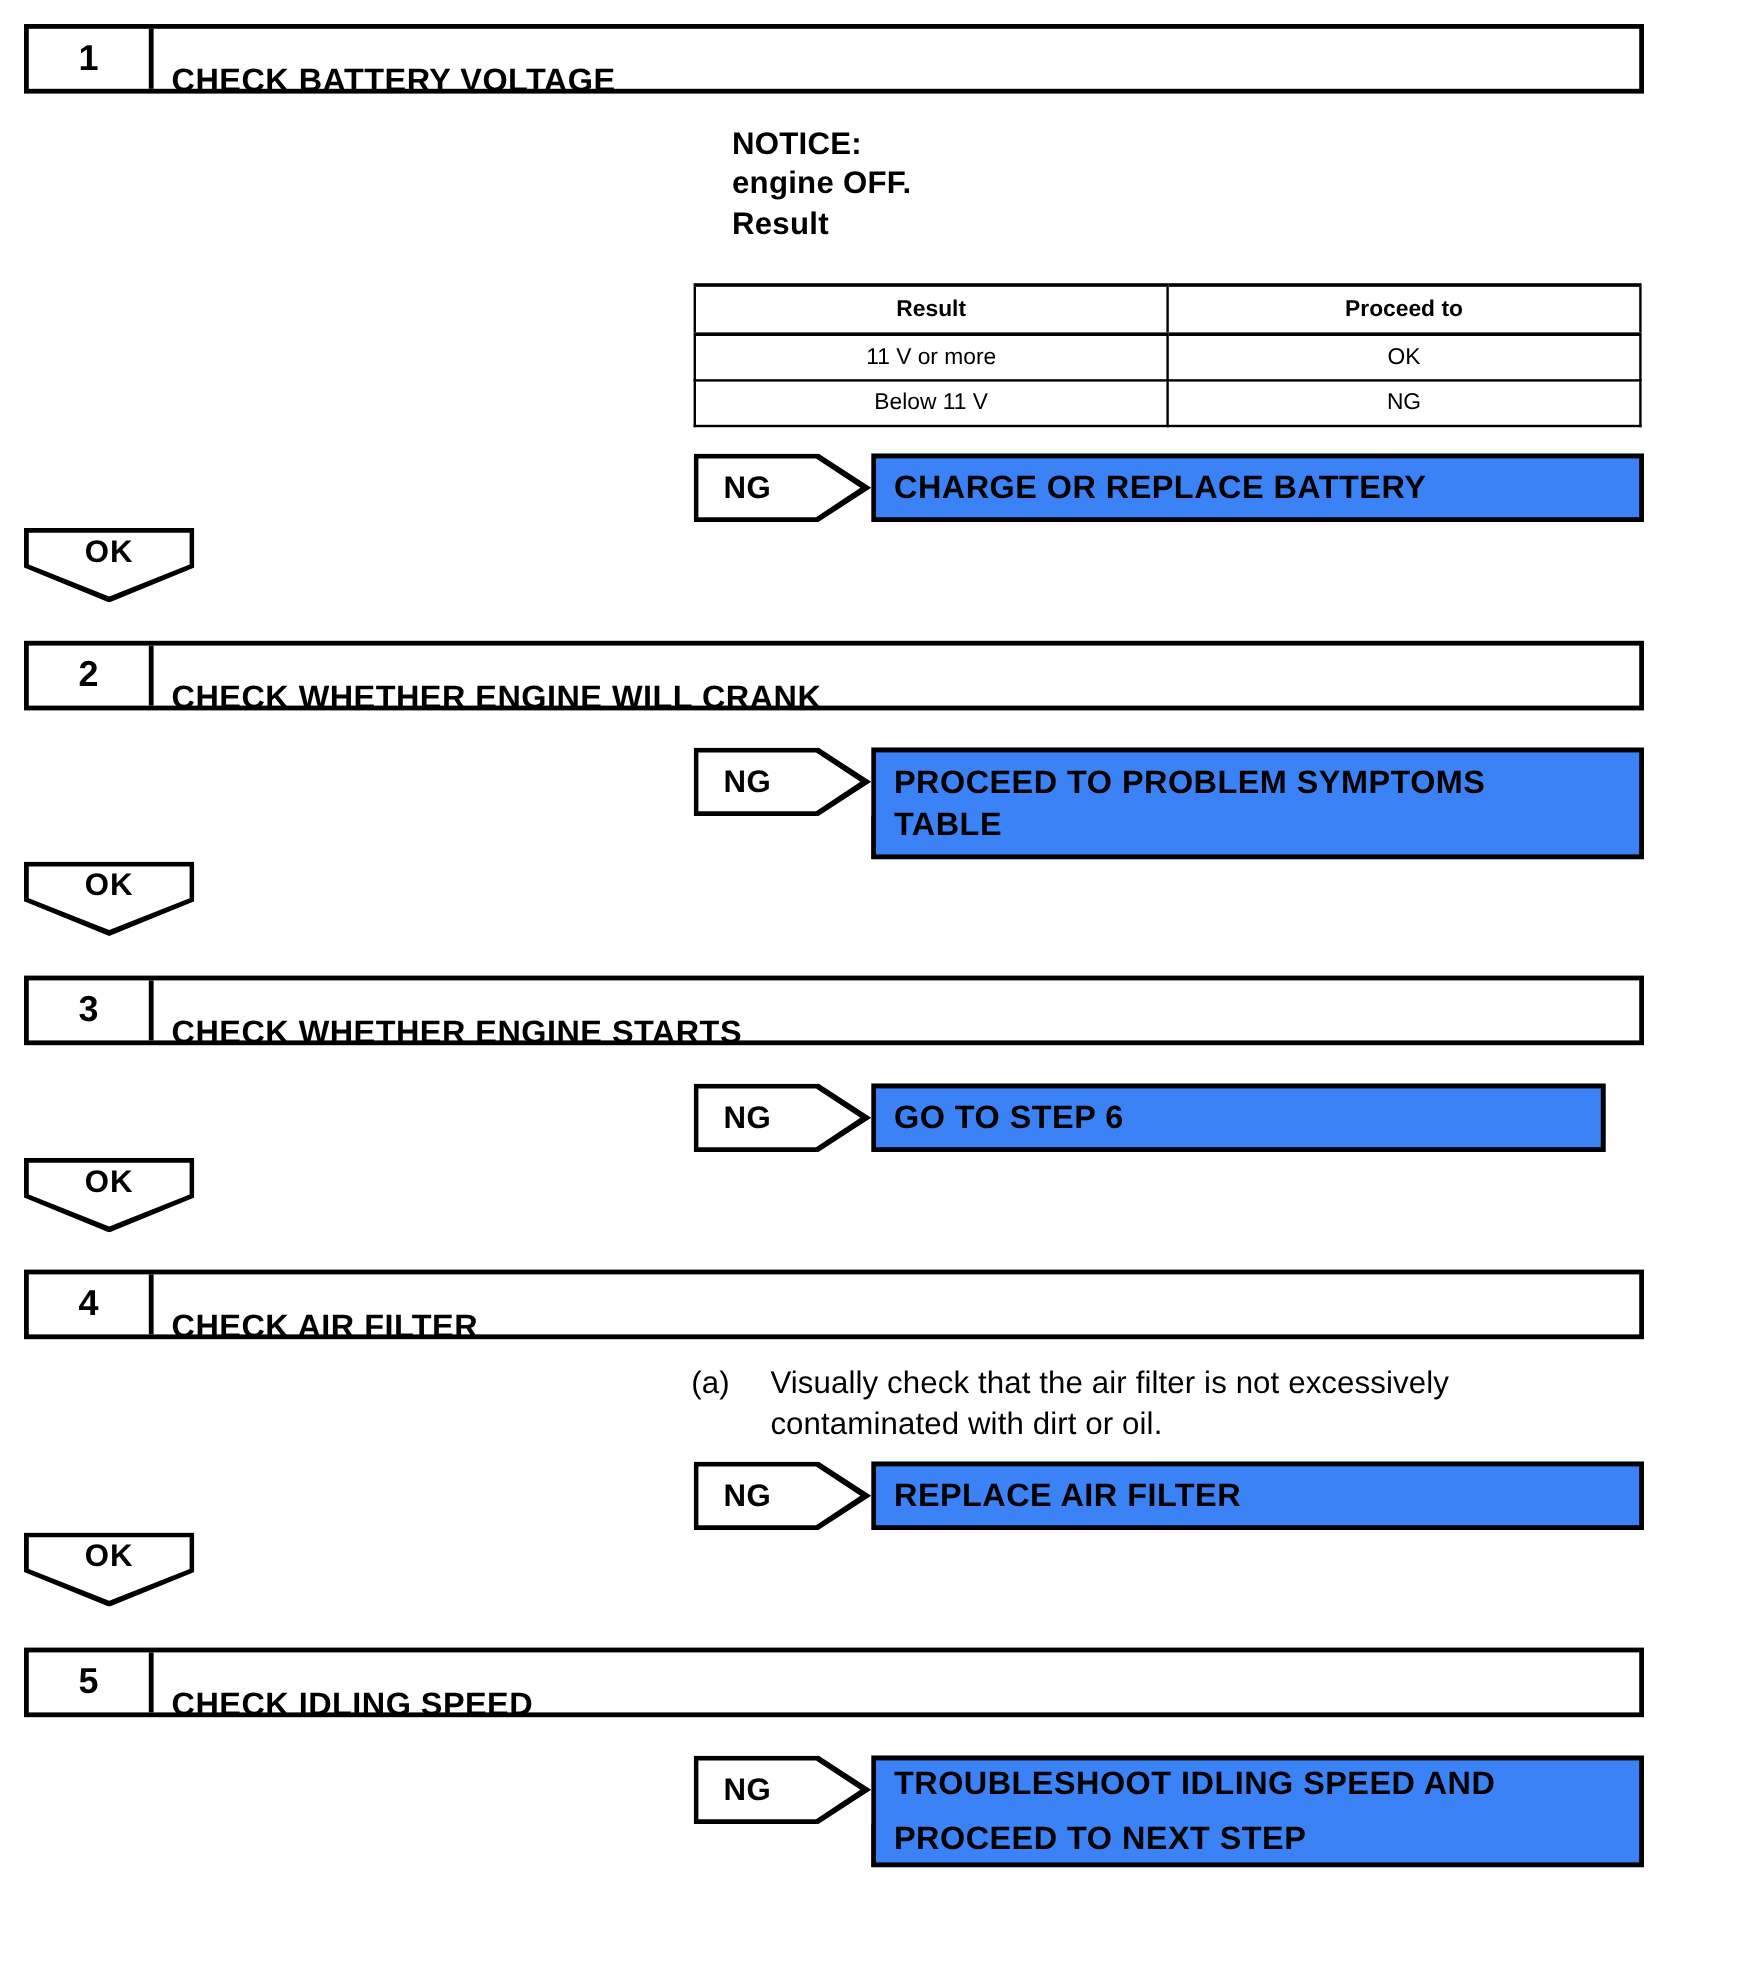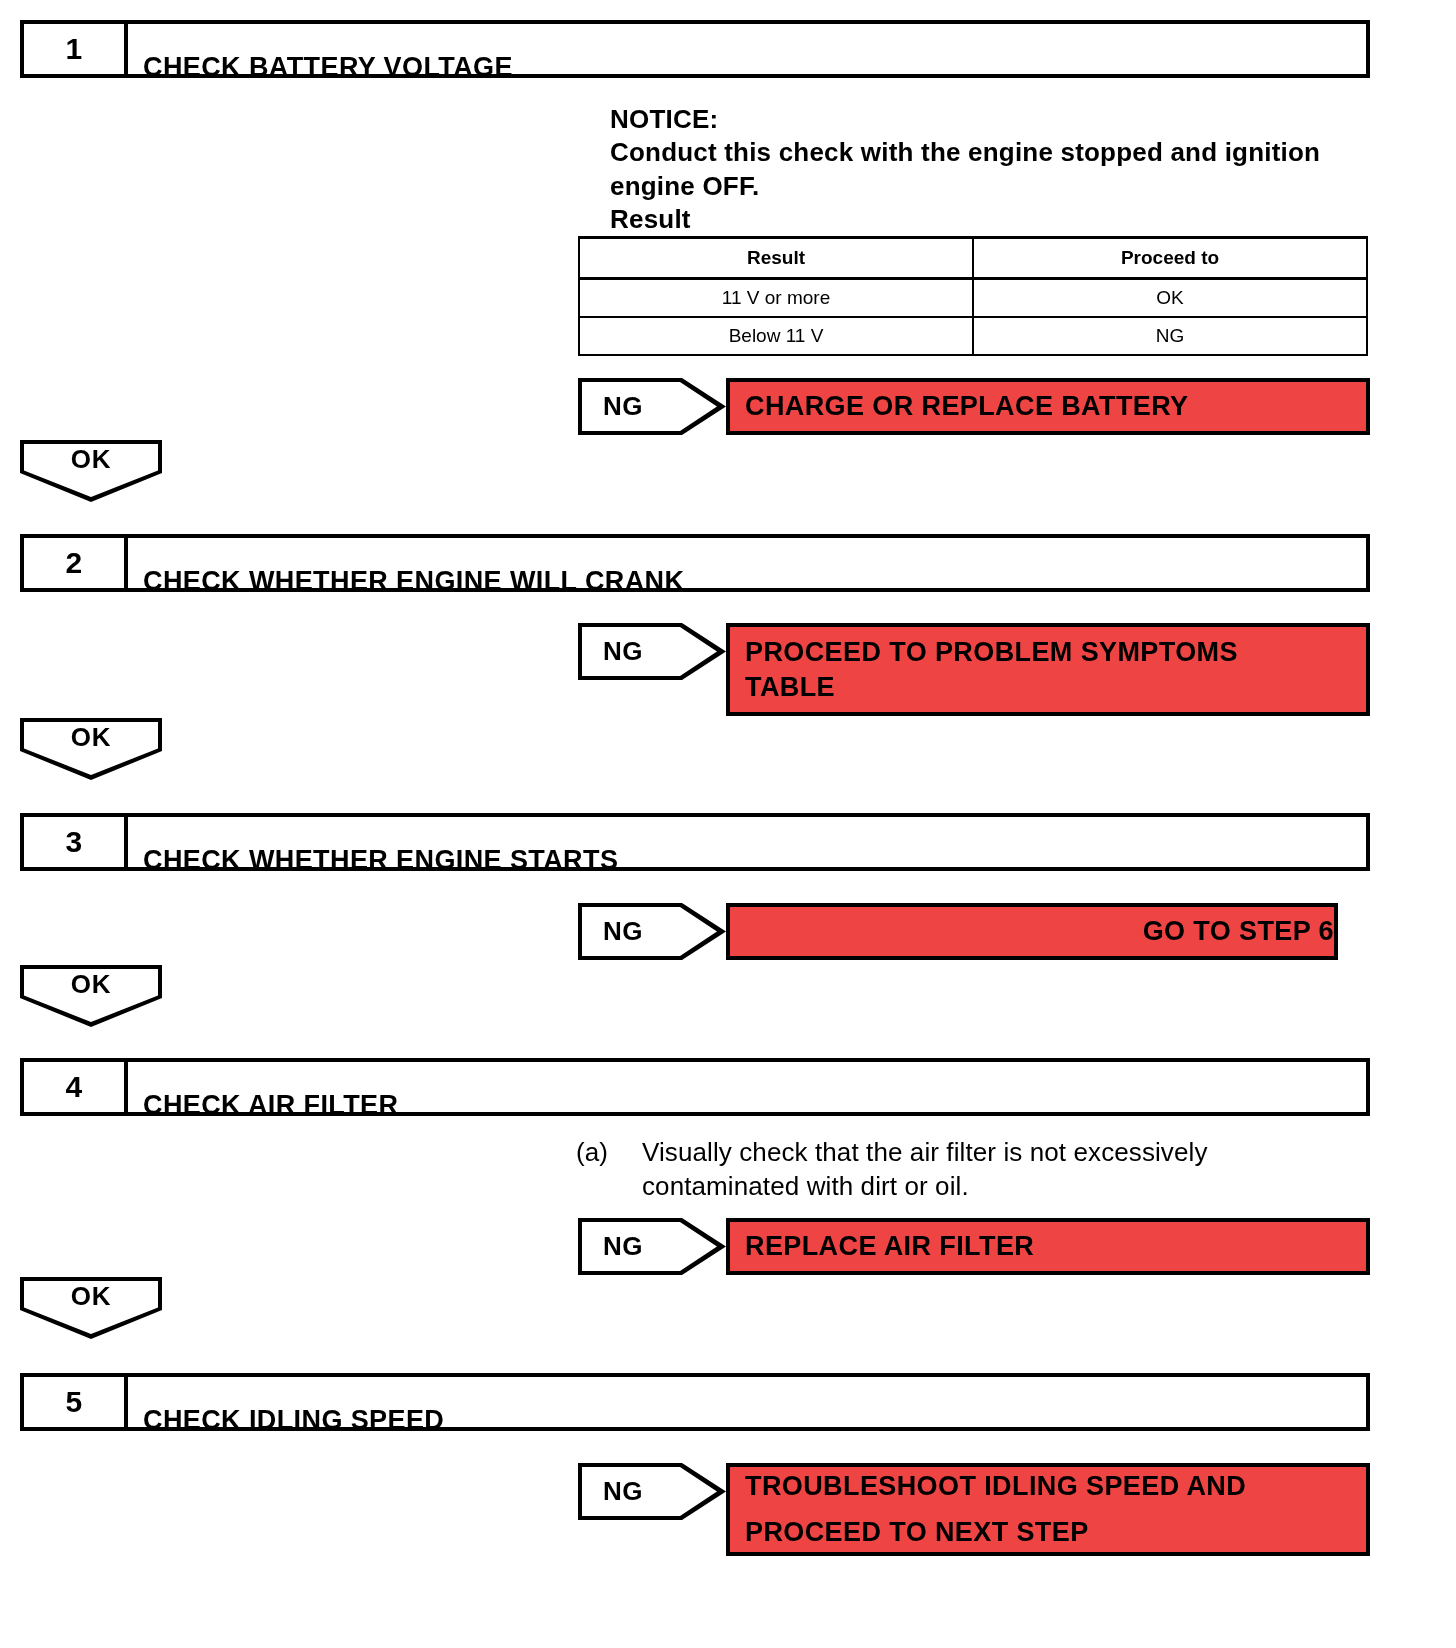--- a/index.html
+++ b/index.html
@@ -76,21 +76,21 @@
     left: 0; top: 0;
     width: 148px; height: 57px;
     background: #000;
     clip-path: polygon(
       0 0, 104px 0, 148px 28.5px, 104px 57px, 0 57px,
       0 53px, 102px 53px, 139px 28.5px, 102px 4px, 4px 4px, 4px 57px, 0 57px
     );
   }
   .ng-action {
     border: 4px solid #000;
-    background: #ef4444;
+    background: #3b82f6;
     min-height: 57px;
     display: flex;
     flex-direction: column;
     justify-content: center;
     padding: 6px 0 6px 15px;
     font-size: 27px;
     font-weight: bold;
     line-height: 1.28;
     letter-spacing: 0.4px;
   }
@@ -175,21 +175,20 @@
 
 <div id="page">
 
   <div class="step-bar" style="top:20px;">
     <div class="step-num">1</div>
     <div class="step-title">CHECK BATTERY VOLTAGE</div>
   </div>
 
   <div class="notice" style="top:103px;">
     <div class="notice-line">NOTICE:</div>
-    <div class="notice-line">Conduct this check with the engine stopped and ignition</div>
     <div class="notice-line">engine OFF.</div>
     <div class="notice-line">Result</div>
   </div>
 
   <table class="result-table" style="top:236px;">
     <thead>
       <tr>
         <th class="col-a">Result</th>
         <th class="col-a">Proceed to</th>
       </tr>
@@ -242,21 +241,21 @@
 
   <div class="step-bar" style="top:813px;">
     <div class="step-num">3</div>
     <div class="step-title">CHECK WHETHER ENGINE STARTS</div>
   </div>
 
   <div class="ng-row" style="top:903px;">
     <div class="ng-tag">
       <span>NG</span>
     </div>
-    <div class="ng-action" style="width:612px;align-items:flex-end;">
+    <div class="ng-action" style="width:612px;">
       <span>GO TO STEP 6</span>
     </div>
   </div>
 
   <div class="ok-tag" style="top:965px;">
     <div class="ok-shape"></div>
     <div class="ok-label">OK</div>
   </div>
 
   <div class="step-bar" style="top:1058px;">

